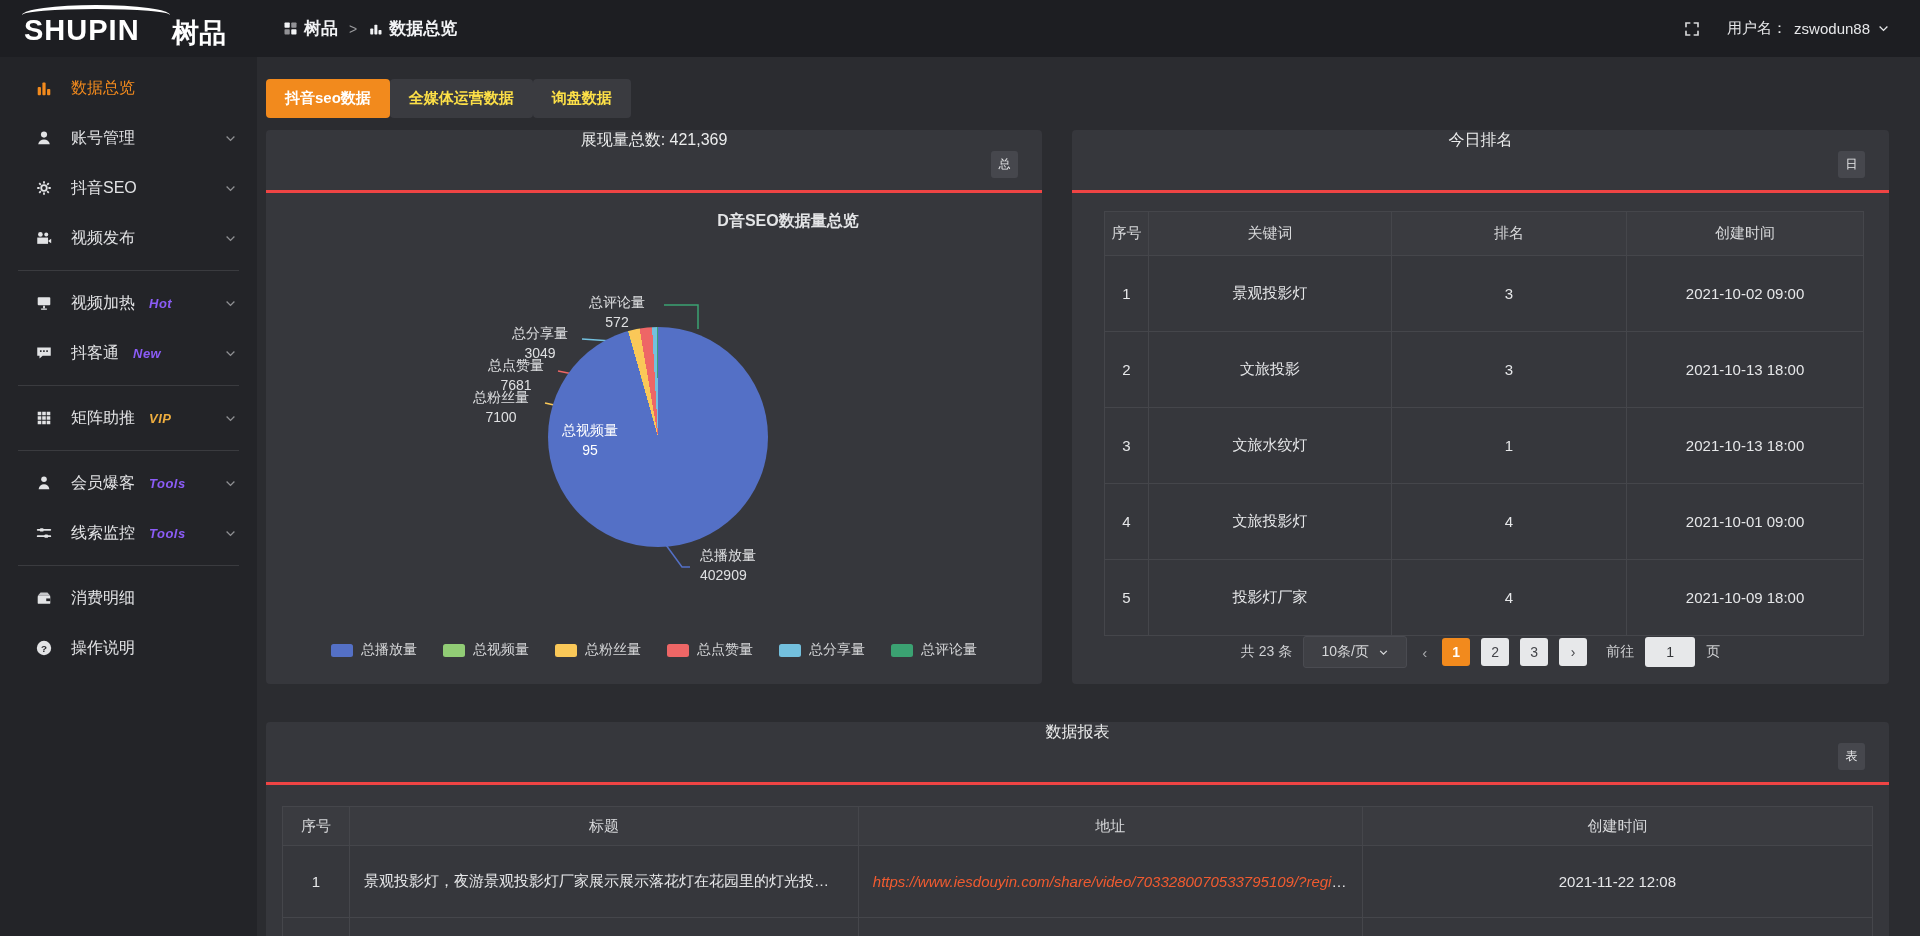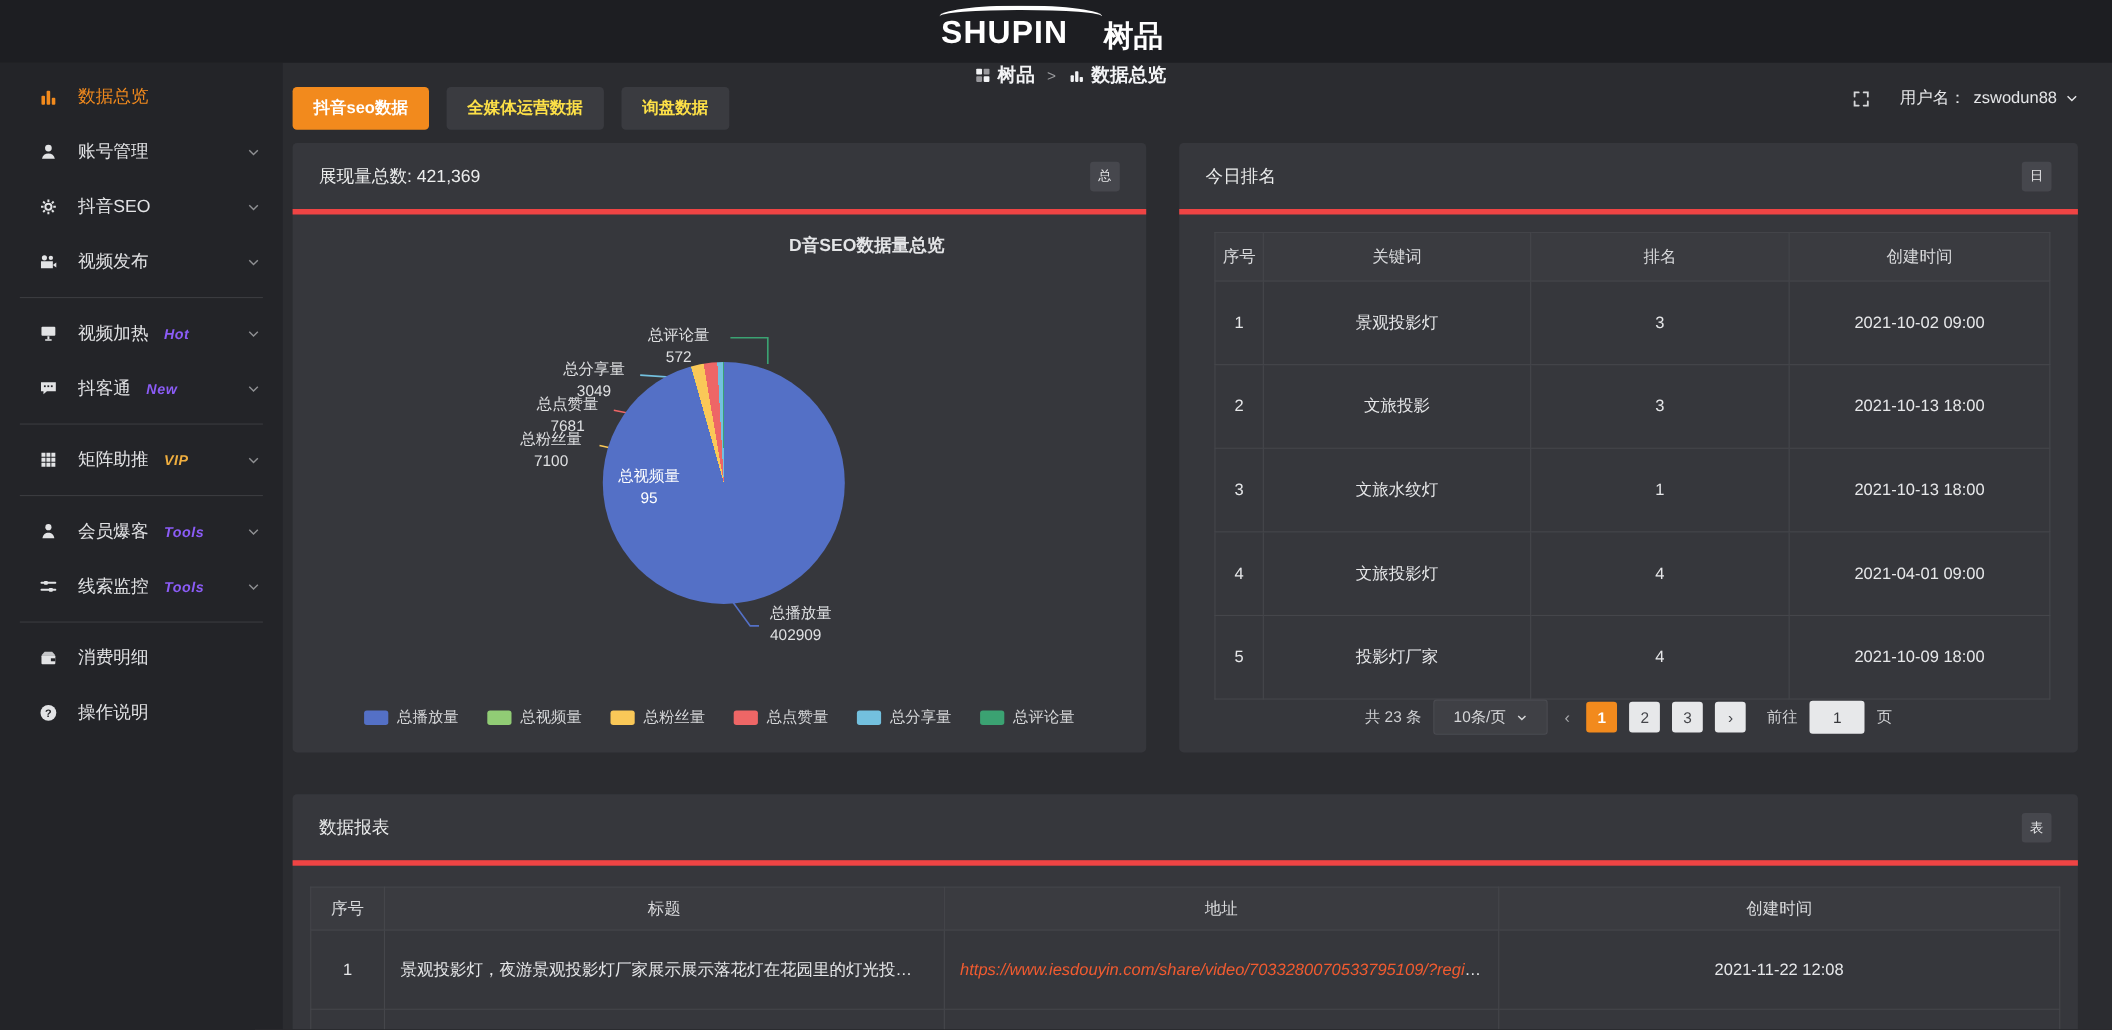--- a/index.html
+++ b/index.html
@@ -1,20 +1,20 @@
 <!DOCTYPE html>
 <html><head>
 <meta charset="utf-8">
 <style>
   html,body{margin:0;padding:0;background:#2b2c30;}
   body{font-family:"Liberation Sans","DejaVu Sans",sans-serif;}
   .screen{position:relative;width:1920px;height:936px;overflow:hidden;background:#2b2c30;color:#e5e6e8;}
 
   
-  .topbar{position:absolute;top:0;left:0;right:0;height:57px;background:#1d1e22;display:flex;align-items:center;z-index:6;flex-direction:column;}
+  .topbar{position:absolute;top:0;left:0;right:0;height:57px;background:#1d1e22;display:flex;align-items:center;z-index:6;}
   .logo{position:relative;width:257px;height:100%;flex:0 0 auto;cursor:pointer;}
   .logo-arc{position:absolute;left:22px;top:5px;width:148px;height:10px;border-top:4px solid #fff;border-radius:74px 74px 0 0/10px 10px 0 0;}
   .logo-en{position:absolute;left:24px;top:14px;font-size:29px;font-weight:800;letter-spacing:1px;color:#fff;}
   .logo-cn{position:absolute;left:172px;top:15px;font-size:27px;font-weight:800;color:#fff;}
   .breadcrumb{display:flex;align-items:center;gap:9px;margin-left:26px;font-size:17px;color:#f2f3f5;font-weight:600;}
   .crumb{display:flex;align-items:center;gap:6px;cursor:pointer;}
   .crumb-sep{color:#9a9b9e;font-size:14px;font-weight:400;margin:0 2px;}
   .topbar-right{margin-left:auto;margin-right:30px;display:flex;align-items:center;gap:26px;}
   .fs-btn{display:flex;cursor:pointer;color:#d6d7d9;}
   .userbox{display:flex;align-items:center;gap:7px;font-size:15px;color:#e6e7e9;cursor:pointer;}
@@ -26,26 +26,26 @@
   .side-item .sicon{width:20px;height:20px;margin-right:17px;display:flex;align-items:center;justify-content:center;}
   .side-item.active{color:#f28a1d;}
   .sbadge{font-style:italic;font-weight:700;font-size:13px;margin-left:14px;letter-spacing:.5px;}
   .badge-red{color:#8b5cf6;}
   .badge-vip{color:#efae3f;}
   .chev{margin-left:auto;color:#8f9093;display:flex;}
   .sdivider{height:1px;background:#3a3b3f;margin:7px 18px;}
 
   
   .main{position:absolute;left:257px;top:57px;right:0;bottom:0;background:#2b2c30;overflow:hidden;}
-  .tabs{position:absolute;left:9px;top:22px;display:flex;gap:16px;}
+  .tabs{position:absolute;left:9px;top:22px;display:flex;}
   .tab{height:39px;padding:0 19px;border-radius:4px;background:#3a3b40;color:#fde047;font-size:15px;font-weight:700;display:flex;align-items:center;cursor:pointer;}
   .tab.active{background:#f28a1d;color:#fff;}
 
   .card{position:absolute;background:#36373c;border-radius:4px;}
-  .card-head{height:60px;display:flex;align-items:center;padding:0 24px;font-size:16px;color:#eceded;border-bottom:5px solid #ef4444;}
+  .card-head{height:60px;display:flex;align-items:center;padding:0 24px;font-size:16px;color:#eceded;border-bottom:3px solid #ef4444;flex-direction:column;}
   .corner-badge{margin-left:auto;width:27px;height:27px;background:#46474d;border-radius:3px;font-size:12px;display:flex;align-items:center;justify-content:center;color:#e6e7e9;cursor:pointer;}
 
   .card-chart{left:9px;top:73px;width:776px;height:554px;}
   .card-rank{left:815px;top:73px;width:817px;height:554px;}
   .card-report{left:9px;top:665px;width:1623px;height:400px;}
 
   
   .chart-body{position:relative;width:776px;height:493px;}
   .chart-title{position:absolute;left:522px;top:18px;transform:translateX(-50%);font-size:16px;font-weight:700;color:#e3e4e6;white-space:nowrap;}
   .pie{position:absolute;left:282px;top:134px;width:220px;height:220px;border-radius:50%;}
@@ -409,21 +409,21 @@
             <tr>
               <td>3</td>
                 <td>文旅水纹灯</td>
                 <td>1</td>
                 <td>2021-10-13 18:00</td>
             </tr>
             <tr>
               <td>4</td>
                 <td>文旅投影灯</td>
                 <td>4</td>
-                <td>2021-04-01 09:00</td>
+                <td>2021-10-01 09:00</td>
             </tr>
             <tr>
               <td>5</td>
                 <td>投影灯厂家</td>
                 <td>4</td>
                 <td>2021-10-09 18:00</td>
             </tr>
           </tbody>
         </table>
       </div>

